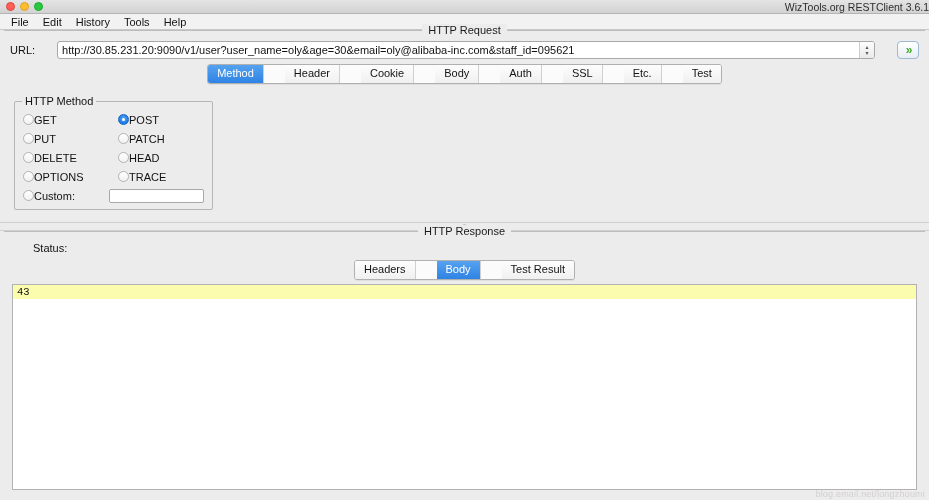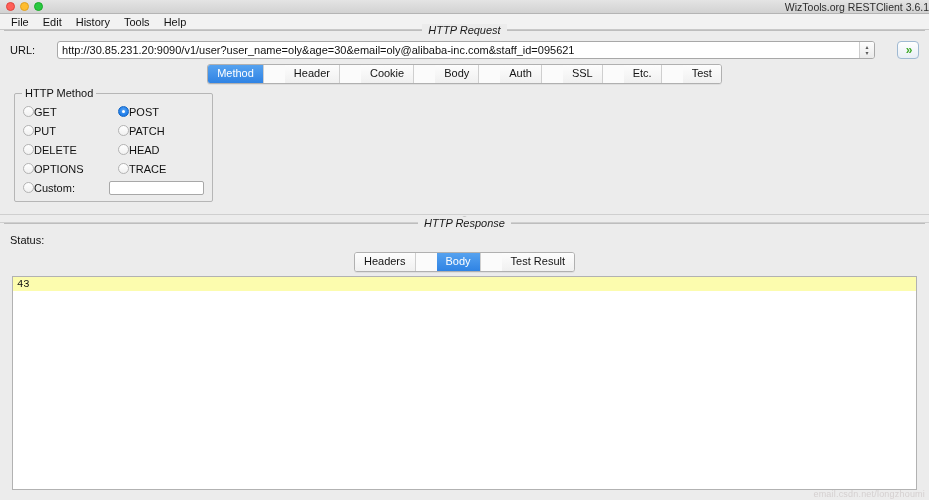--- a/index.html
+++ b/index.html
@@ -79,21 +79,20 @@
     position: absolute;
     top: -7px;
     left: 0; right: 0;
     text-align: center;
     font-size: 11px;
     color: #1a1a1a;
   }
   .panel-legend span {
     background: #ececec;
     padding: 0 6px;
-    font-style: italic;
   }
 
   
   .request-wrap { padding-top: 7px; }
 
   .url-row {
     display: flex;
     align-items: center;
     padding: 3px 6px 2px 6px;
     gap: 22px;
@@ -278,20 +277,21 @@
     display: flex;
     flex-direction: column;
     flex: 1;
     min-height: 0;
   }
   .status-row {
     display: flex;
     align-items: flex-start;
     gap: 6px;
     padding: 3px 6px 2px 6px;
+    margin-left: 23px;
   }
   .status-label { font-size: 11px; }
   .status-field {
     flex: 1;
     height: 15px;
     background: #ececec;
     border: 1px solid #c9c9c9;
     border-radius: 2px;
     font-size: 11px;
     line-height: 13px;
@@ -388,21 +388,21 @@
           <div class="tab">Header</div>
           <div class="tab">Cookie</div>
           <div class="tab">Body</div>
           <div class="tab">Auth</div>
           <div class="tab">SSL</div>
           <div class="tab">Etc.</div>
           <div class="tab">Test</div>
         </div>
       </div>
 
-      <div class="method-area" style="height:125px;">
+      <div class="method-area" style="height:125px;margin-top:8px;">
         <div class="groupbox">
           <div class="groupbox-legend">HTTP Method</div>
 
           <div class="radio-grid">
             <div class="radio">
               <span class="dot"></span>
               <span>GET</span>
             </div>
             <div class="radio">
               <span class="dot on"></span>
@@ -469,14 +469,14 @@
         </div>
       </div>
 
       <div class="body-area">
         <div class="body-line-hl">43</div>
         <div class="body-rest"></div>
       </div>
     </div>
   </div>
 
-  <div class="watermark">email.csdn.net/longzhoumi</div>
+  <div class="watermark">blog.email.net/longzhoumi</div>
 </div>
 
 </body></html>

